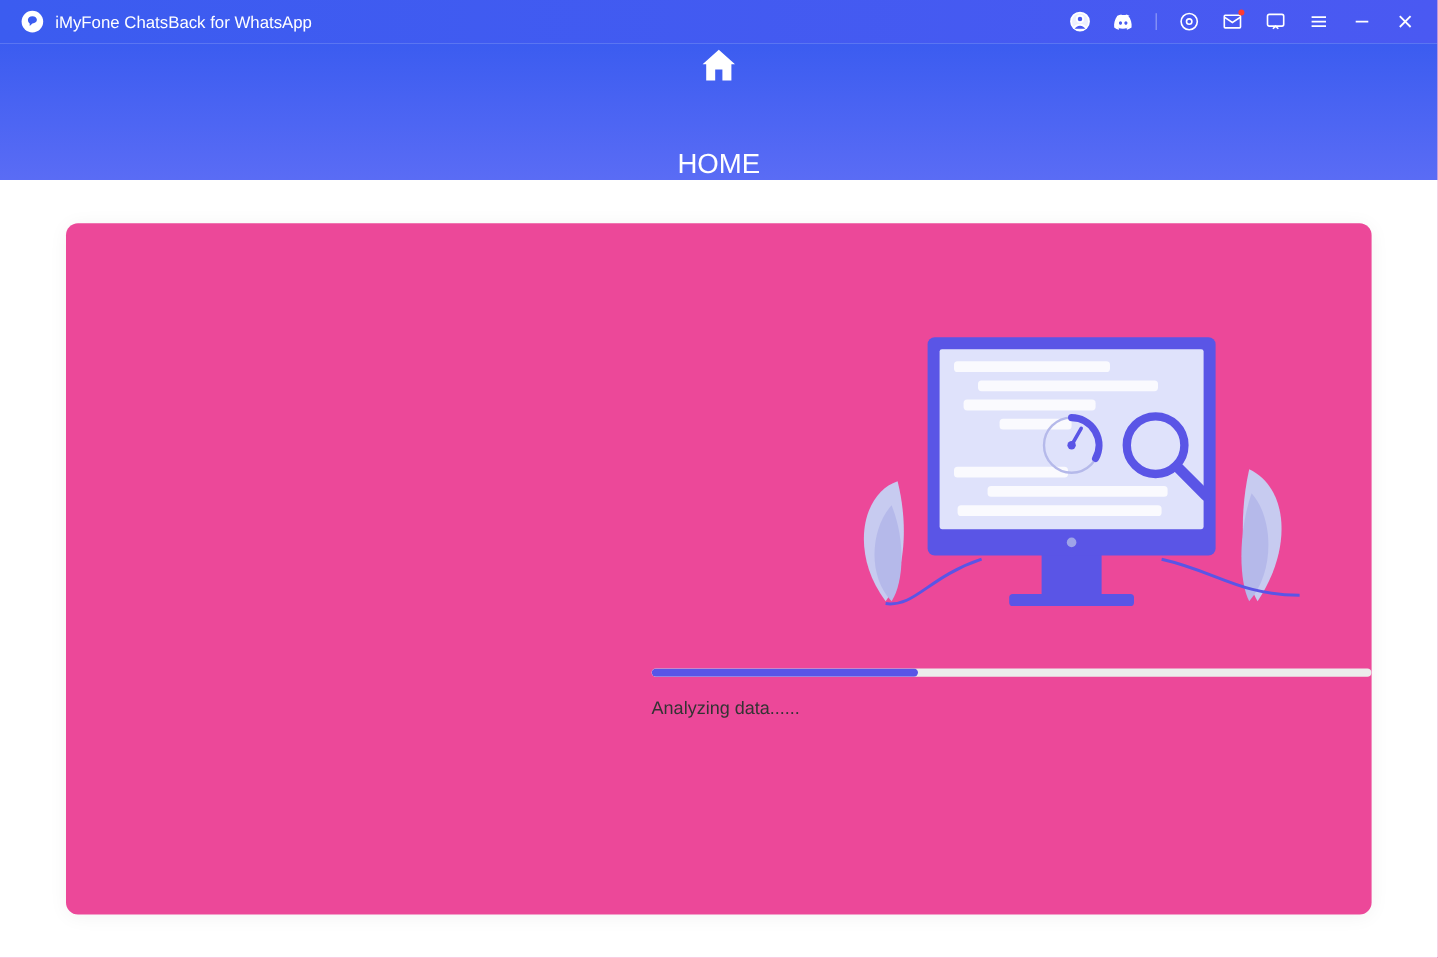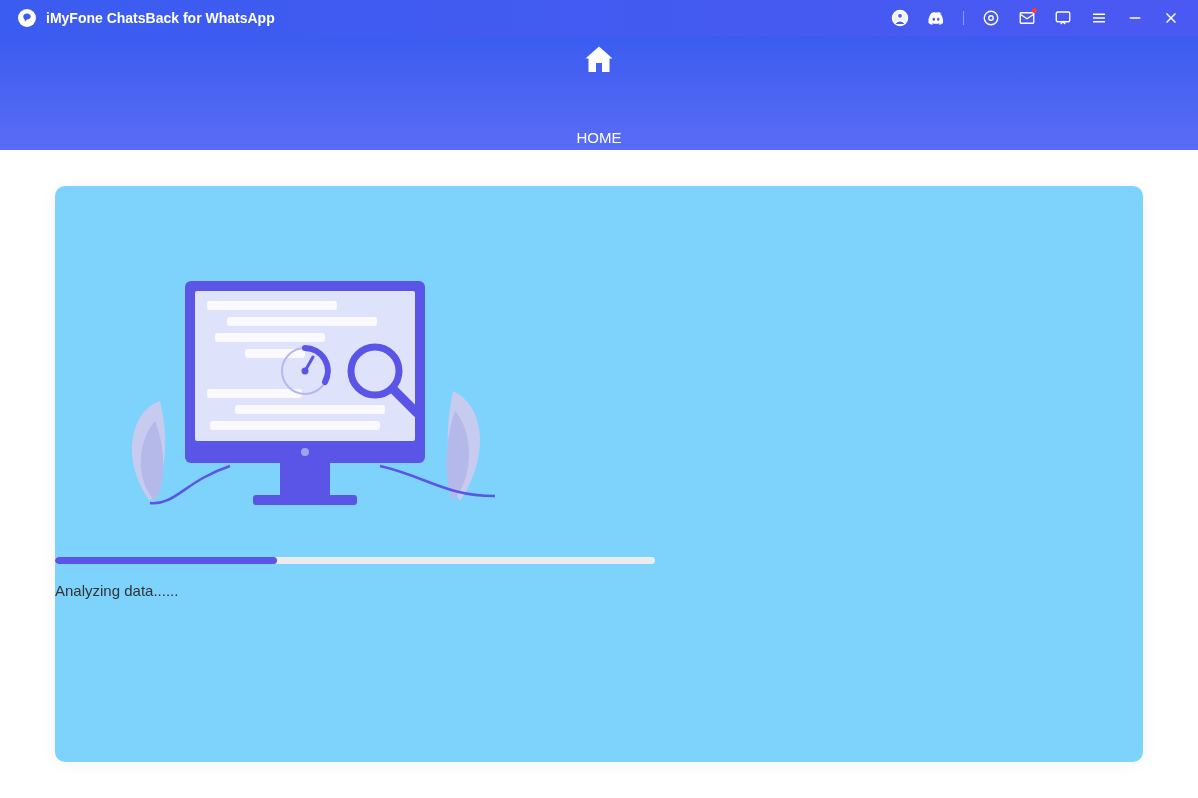--- a/index.html
+++ b/index.html
@@ -17,21 +17,21 @@
   align-items: center;
   padding: 0 18px;
   color: #fff;
 }
 .titlebar-left { display: flex; align-items: center; gap: 10px; }
 .app-logo {
   width: 18px; height: 18px; border-radius: 50%;
   background: #fff; display: flex; align-items: center; justify-content: center;
   color: #3b5cf0; font-weight: bold; font-size: 11px;
 }
-.app-title { font-size: 14px; font-weight: 700; text-align: center; }
+.app-title { font-size: 14px; font-weight: 400; text-align: center; }
 .titlebar-right { margin-left: auto; display: flex; align-items: center; gap: 18px; }
 .tb-icon { width: 18px; height: 18px; display: flex; align-items: center; justify-content: center; cursor: pointer; position: relative; }
 .tb-icon svg { width: 18px; height: 18px; }
 .tb-divider { width: 1px; height: 14px; background: rgba(255,255,255,0.4); }
 .notif-dot { position: absolute; top: -1px; right: -1px; width: 5px; height: 5px; background: #ff3b30; border-radius: 50%; }
 
 .nav {
   height: 114px;
   background: linear-gradient(180deg, #3b5cf0 0%, #5a6cf5 100%);
   display: flex;
@@ -48,35 +48,35 @@
   position: relative;
 }
 .nav-item.active {
   background: rgba(255,255,255,0.12);
   border-left: 1px solid rgba(255,255,255,0.25);
   border-right: 1px solid rgba(255,255,255,0.25);
 }
 .nav-item:first-child.active { border-left: none; }
 .nav-icon { height: 38px; display: flex; align-items: center; justify-content: center; }
 .nav-icon svg { width: 36px; height: 36px; }
-.nav-label { font-size: 15px; font-weight: 400; margin-top: 36px; }
+.nav-label { font-size: 23px; font-weight: 400; margin-top: 36px; }
 
 .content {
   padding: 36px 55px;
   height: calc(798px - 150px);
   background: #fff;
 }
 .card {
-  background: #7dd3fc;
+  background: #ec4899;
   border-radius: 10px;
   height: 100%;
   box-shadow: 0 2px 16px rgba(0,0,0,0.05);
   display: flex;
   flex-direction: column;
-  align-items: flex-start;
+  align-items: flex-end;
   padding-top: 85px;
   position: relative;
   overflow: hidden;
 }
 .illustration { width: 500px; height: 250px; position: relative; }
 .progress-wrap { width: 600px; margin-top: 36px; }
 .progress-track {
   width: 100%; height: 7px; background: #ececec; border-radius: 4px; overflow: hidden;
 }
 .progress-fill {

